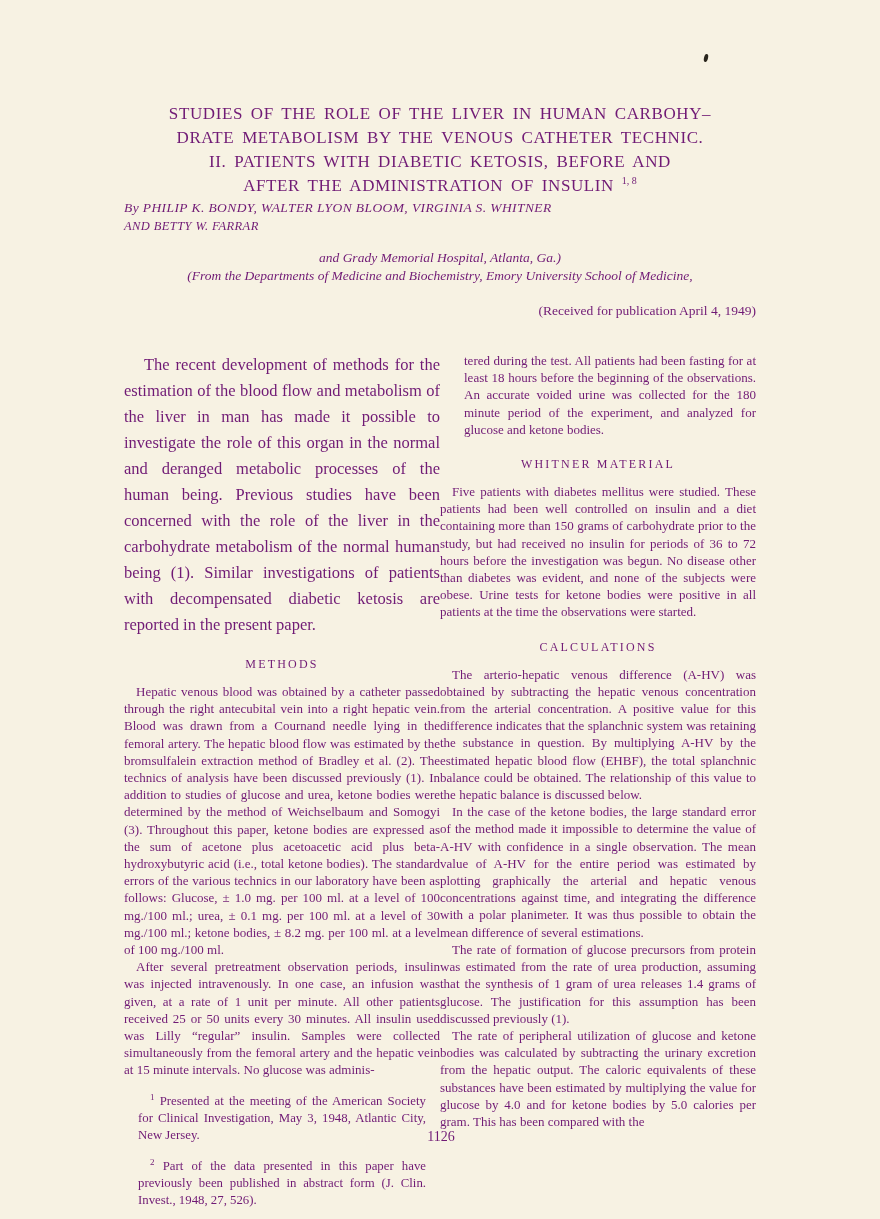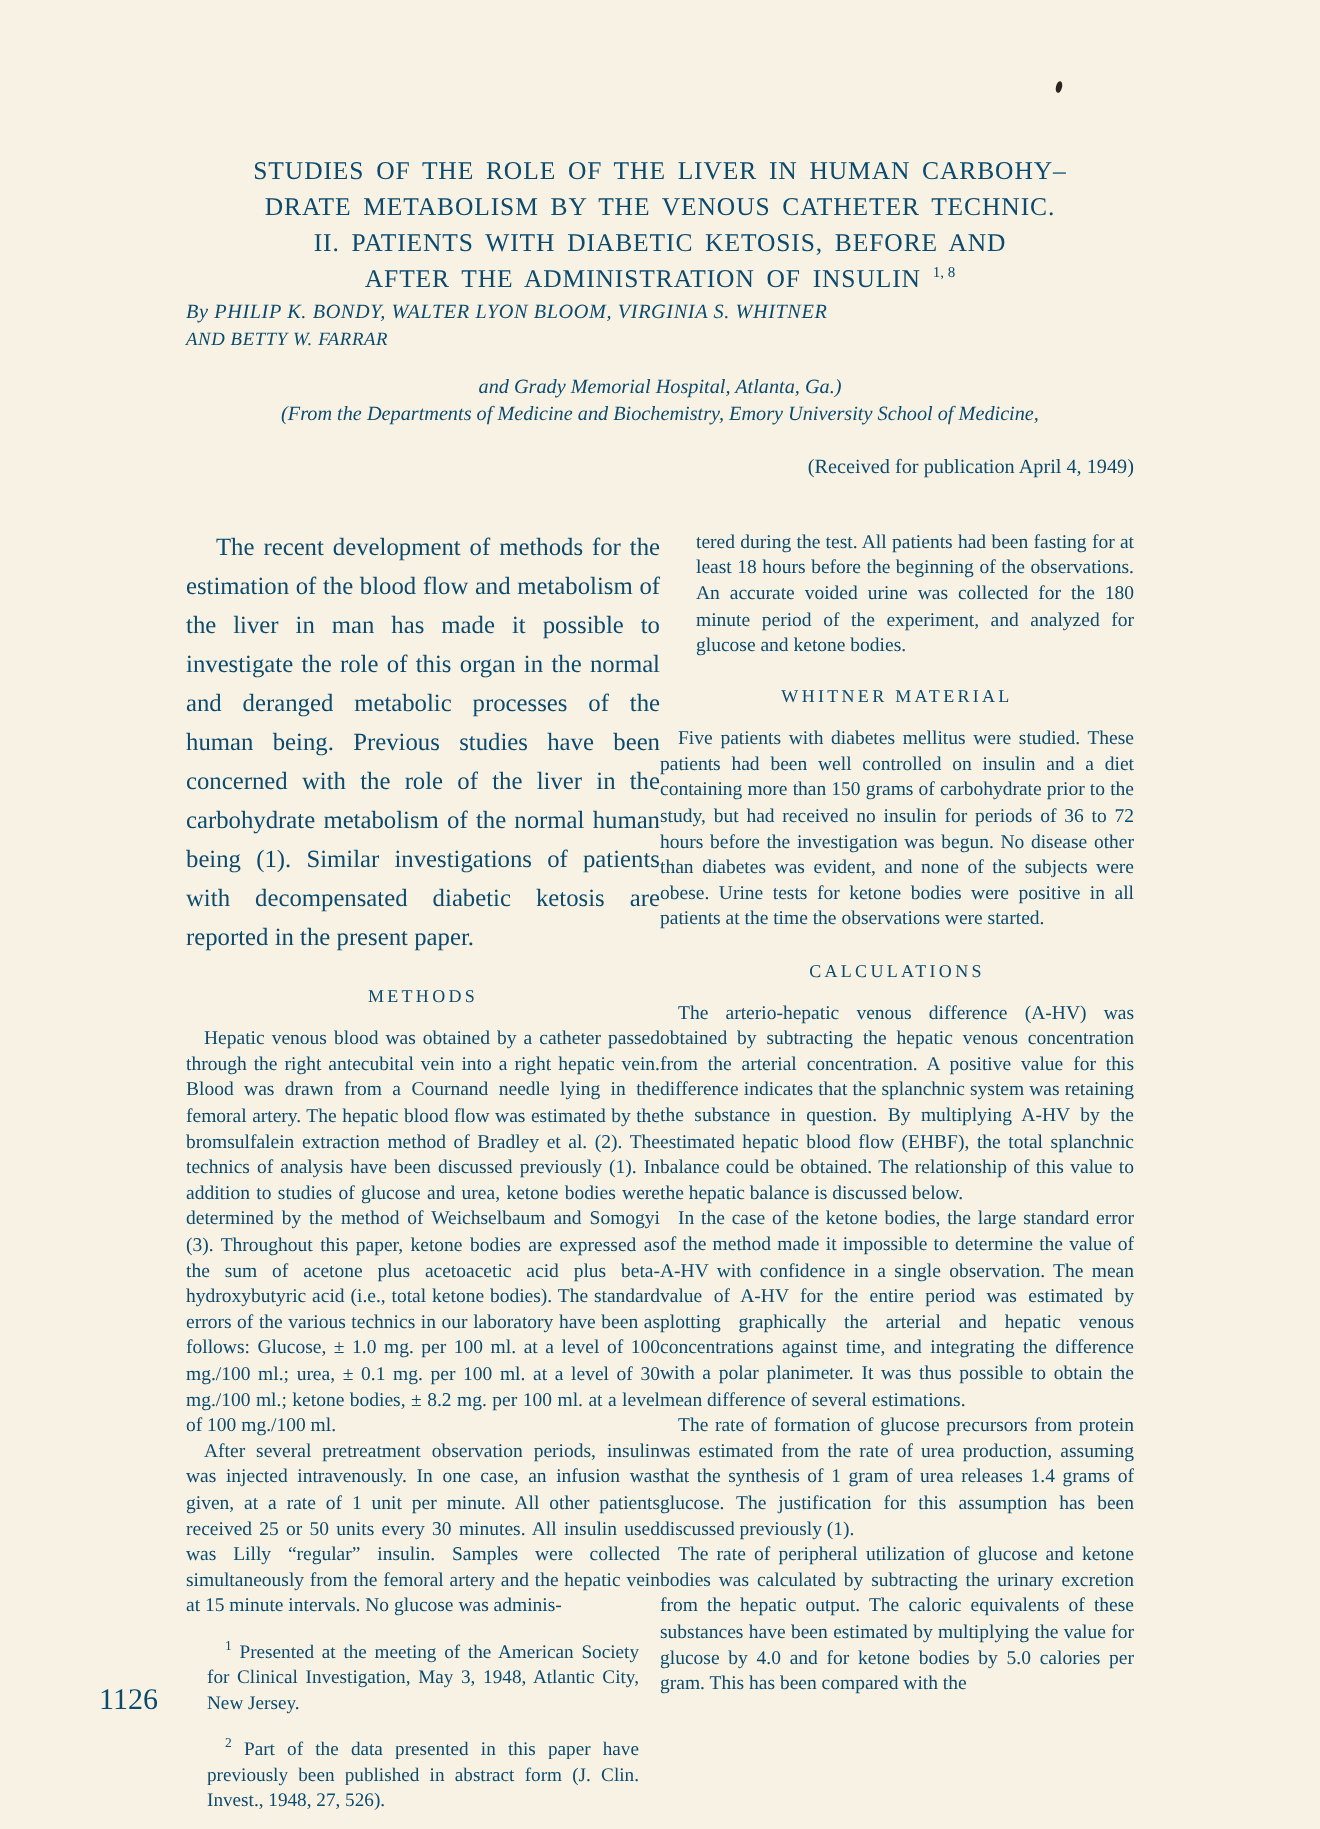--- a/index.html
+++ b/index.html
@@ -3,21 +3,21 @@
 <meta charset="utf-8">
 <style>
   html, body { margin: 0; padding: 0; }
   body { background: #f7f2e3; }
   .page {
     position: relative;
     width: 772px;
     height: 1219px;
     margin: 0 auto;
     background: #f7f2e3;
-    color: #0c4a6e;
+    color: #701a75;
     font-family: "Liberation Serif", "DejaVu Serif", serif;
     padding: 102px 70px 0 70px;
     box-sizing: border-box;
     overflow: hidden;
   }
   .artifact {
     position: absolute;
     top: 54px;
     right: 118px;
     width: 4px;
@@ -83,25 +83,25 @@
   .no-indent { text-indent: 0; margin-left: 24px; }
   .footnotes {
     margin-top: 9px;
     font-size: 12.8px;
     line-height: 17px;
   }
   .footnotes p { margin: 14px; text-indent: 12px; }
   .footnotes sup { font-size: 9px; vertical-align: super; line-height: 0; }
   .page-number {
     position: absolute;
-    left: 12px;
+    left: 2px;
     right: 0;
     bottom: 74px;
-    text-align: left;
-    font-size: 20px;
+    text-align: center;
+    font-size: 14px;
   }
 </style>
 </head>
 <body>
 
 <div class="page">
 
   <div class="artifact"></div>
 
   <header>

